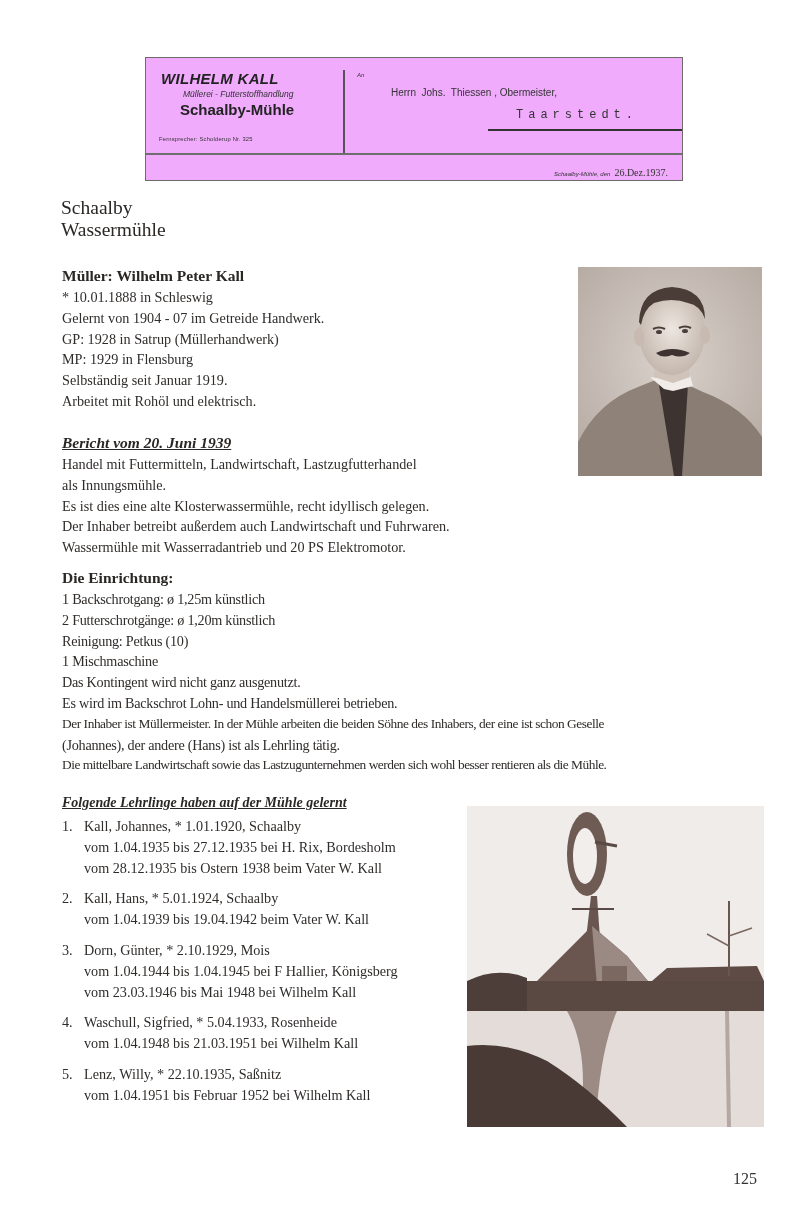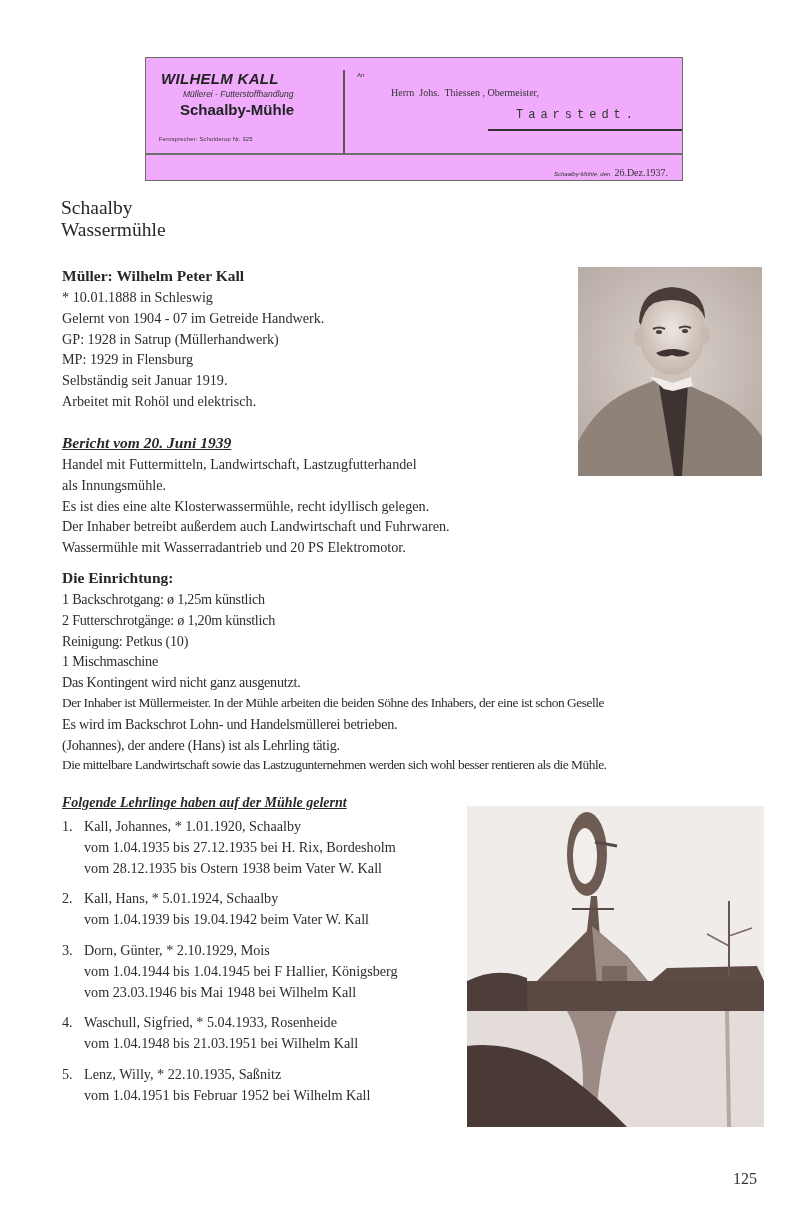--- a/index.html
+++ b/index.html
@@ -29,21 +29,21 @@
   }
   .lh-phone {
     position: absolute; left: 13px; top: 78px; font-family: "Liberation Sans", sans-serif;
     font-size: 5.8px; color: #333; letter-spacing: 0.2px;
   }
   .lh-an {
     position: absolute; left: 211px; top: 14px; font-family: "Liberation Sans", sans-serif;
     font-style: italic; font-size: 6px; color: #333;
   }
   .lh-recipient {
-    position: absolute; left: 245px; top: 29px; font-family: Liberation Serif, serif;
+    position: absolute; left: 245px; top: 29px; font-family: Liberation Sans, sans-serif;
     font-size: 10px; color: #333; white-space: pre;
   }
   .lh-city {
     position: absolute; left: 370px; top: 50px; font-family: "Liberation Mono", "DejaVu Sans Mono", monospace;
     font-size: 12px; color: #333; letter-spacing: 5px; text-align: right;
   }
   .lh-underline { position: absolute; left: 342px; right: 0; top: 71px; height: 2px; background: #333; }
   .lh-dateline { position: absolute; right: 14px; top: 104px; white-space: nowrap; }
   .lh-dateprefix {
     font-family: "Liberation Sans", sans-serif; font-style: italic; font-size: 6px; color: #333;
@@ -119,22 +119,22 @@
   <div class="line">Wassermühle mit Wasserradantrieb und 20 PS Elektromotor.</div>
 </div>
 
 <div class="block txt wide" style="top:567px;">
   <div class="h-bold">Die Einrichtung:</div>
   <div class="line">1 Backschrotgang: ø 1,25m künstlich</div>
   <div class="line">2 Futterschrotgänge: ø 1,20m künstlich</div>
   <div class="line">Reinigung: Petkus (10)</div>
   <div class="line">1 Mischmaschine</div>
   <div class="line">Das Kontingent wird nicht ganz ausgenutzt.</div>
+  <div class="line">Es wird im Backschrot Lohn- und Handelsmüllerei betrieben.</div>
   <div class="line" style="font-size:13.4px; letter-spacing:-0.45px;">Der Inhaber ist Müllermeister. In der Mühle arbeiten die beiden Söhne des Inhabers, der eine ist schon Geselle</div>
-  <div class="line">Es wird im Backschrot Lohn- und Handelsmüllerei betrieben.</div>
   <div class="line">(Johannes), der andere (Hans) ist als Lehrling tätig.</div>
   <div class="line" style="font-size:13.4px; letter-spacing:-0.5px;">Die mittelbare Landwirtschaft sowie das Lastzugunternehmen werden sich wohl besser rentieren als die Mühle.</div>
 </div>
 
 <div class="appr">
   <div class="h-ital-small">Folgende Lehrlinge haben auf der Mühle gelernt</div>
 
   <div class="appr-item">
     <div class="appr-num">1.</div>
     <div class="appr-body">

